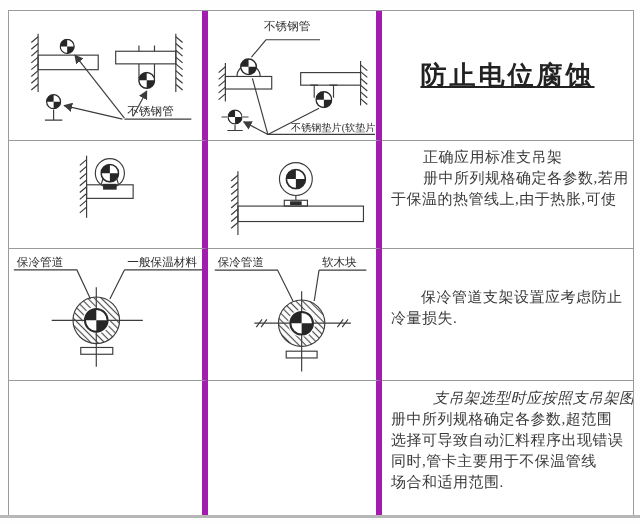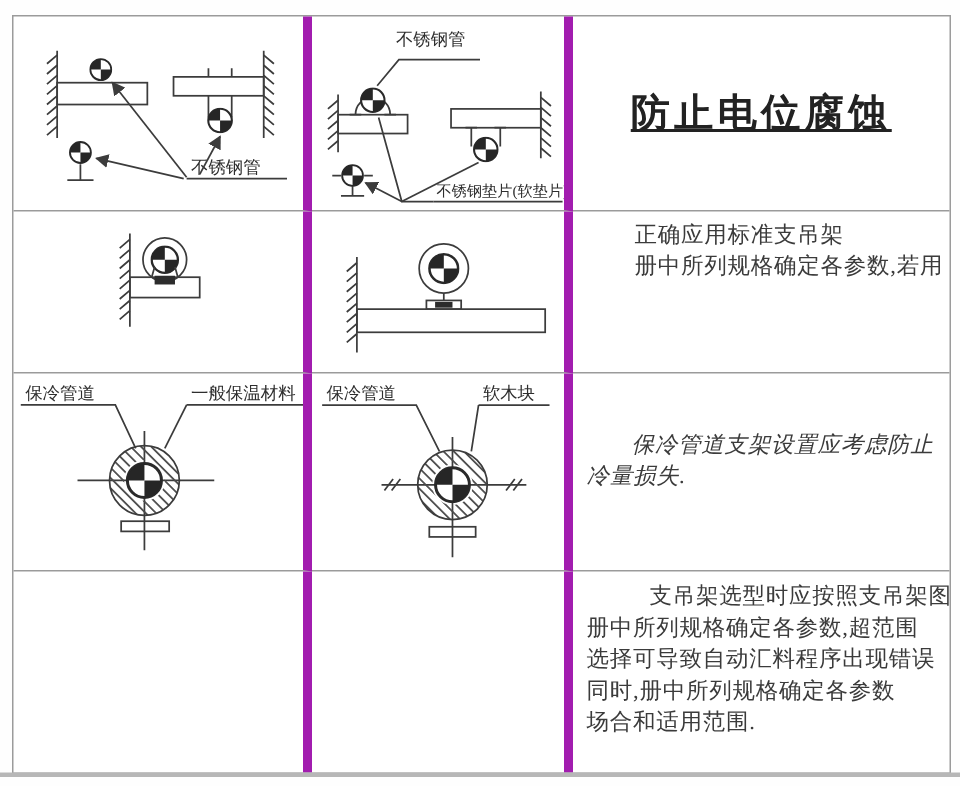--- a/index.html
+++ b/index.html
@@ -15,22 +15,22 @@
   .cell.last-row{border-bottom:none;}
   .cell svg{display:block;width:100%;height:100%;}
   svg text{font:12px "Liberation Serif",serif;fill:#2e2e2e;}
   svg text.small{font-size:10.5px;}
   .shadow-bar{position:absolute;left:0;top:515px;width:640px;height:3px;background:#b7b7b7;}
   .note{padding:6px 4px 4px 9px;font-size:15px;line-height:21px;color:#3b3b3b;
         letter-spacing:0.5px;}
   .note .ln{white-space:nowrap;}
   .ind32{text-indent:32px;}
   .ind30{text-indent:30px;}
-  .ind42{text-indent:42px;}
-  .pad-r3{padding-top:38px;font-style:italic;}
+  .ind42{text-indent:42px;font-style:italic;}
+  .pad-r3{padding-top:38px;}
   .pad-r4{padding-top:7px;}
   .title-cell{display:flex;align-items:center;justify-content:center;}
   .big-title{font-size:26px;font-weight:700;letter-spacing:3px;color:#222;text-decoration:underline;}
   .stroke{stroke:#3c3c3c;stroke-width:1.2;fill:none;}
 </style>
 </head>
 <body>
 
 <svg width="0" height="0" style="position:absolute" aria-hidden="true">
   <defs>
@@ -150,20 +150,21 @@
         <path class="stroke" d="M91,55 V60"></path>
         <rect class="stroke" x="79" y="60" width="24" height="6"></rect>
         <rect x="85" y="61" width="12" height="4" fill="#2c2c2c"></rect>
       </g>
     </svg>
   </div>
 
   <div class="cell last-col note pad-r2">
     <div class="ln ind32">正确应用标准支吊架</div>
     <div class="ln ind32">册中所列规格确定各参数,若用</div>
+    <div class="ln">于保温的热管线上,由于热胀,可使</div>
   </div>
 
   <div class="cell">
     <svg viewBox="0 0 199 132">
       <text x="8" y="16">保冷管道</text>
       <path class="stroke" d="M5,20 H70 L84,50"></path>
       <text x="122" y="16">一般保温材料</text>
       <path class="stroke" d="M119,20 H199 M119,20 L104,50"></path>
       <g class="stroke">
         <path d="M44,72 H138 M90,38 V120"></path>
@@ -196,19 +197,19 @@
     <div class="ln ind30">保冷管道支架设置应考虑防止</div>
     <div class="ln">冷量损失.</div>
   </div>
 
   <div class="cell last-row"></div>
   <div class="cell last-row"></div>
   <div class="cell last-col last-row note pad-r4">
     <div class="ln ind42">支吊架选型时应按照支吊架图</div>
     <div class="ln">册中所列规格确定各参数,超范围</div>
     <div class="ln">选择可导致自动汇料程序出现错误</div>
-    <div class="ln">同时,册中所列规格确定各参数</div>
+    <div class="ln">同时,管卡主要用于不保温管线</div>
     <div class="ln">场合和适用范围.</div>
   </div>
 
 </div>
 
 <div class="shadow-bar"></div>
 
 </body></html>

